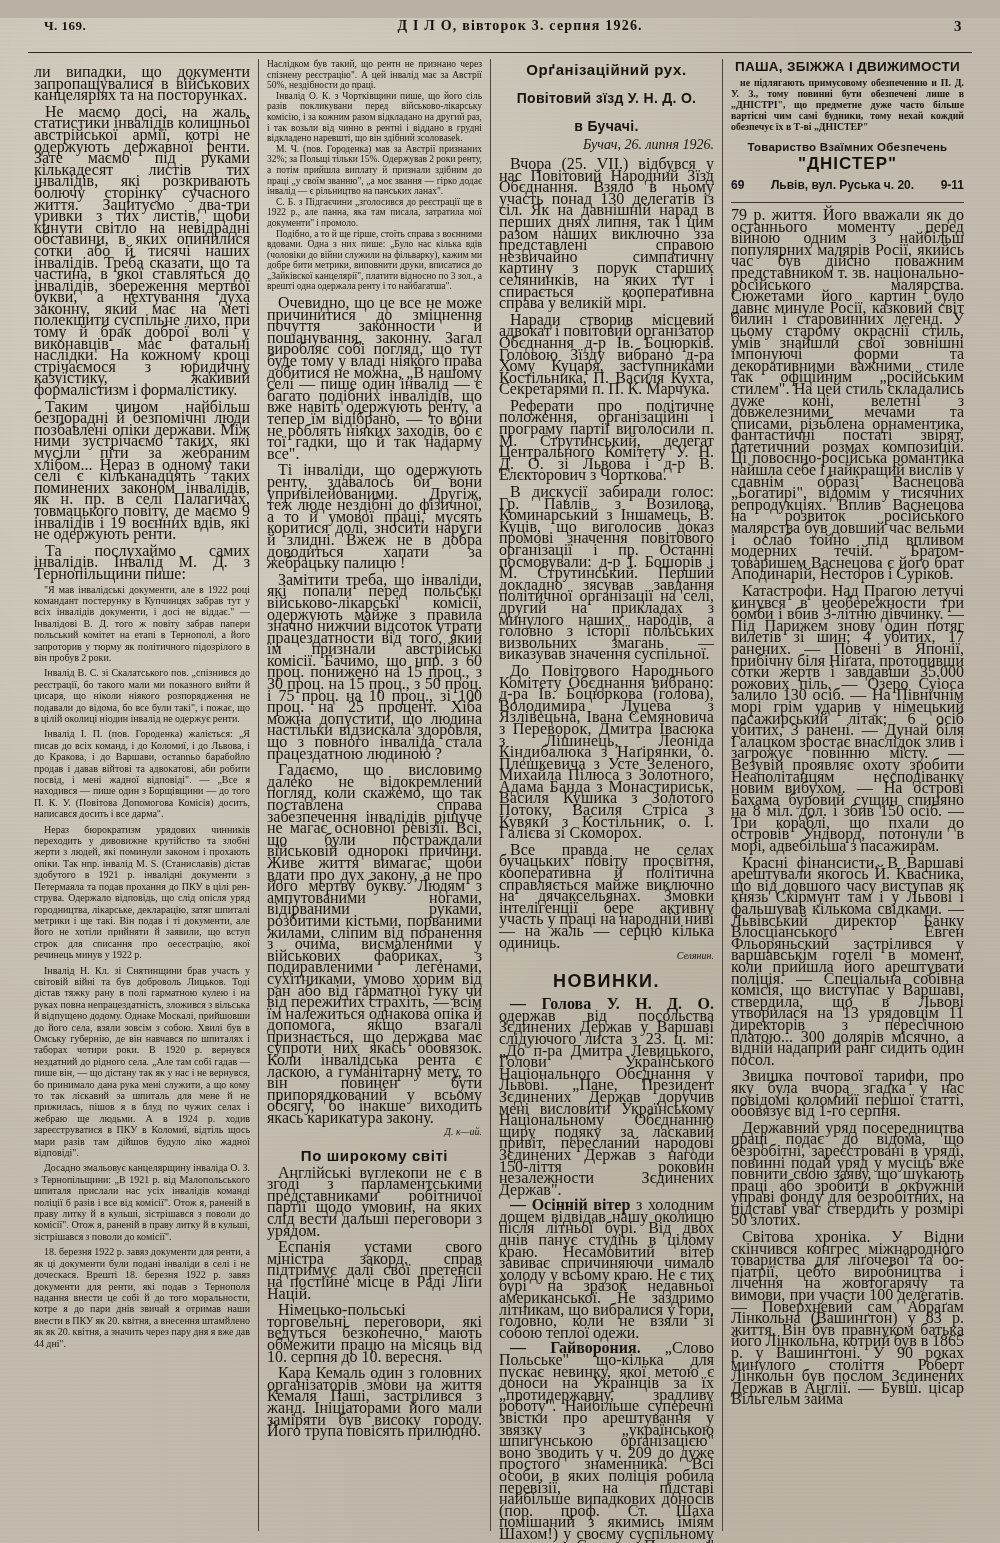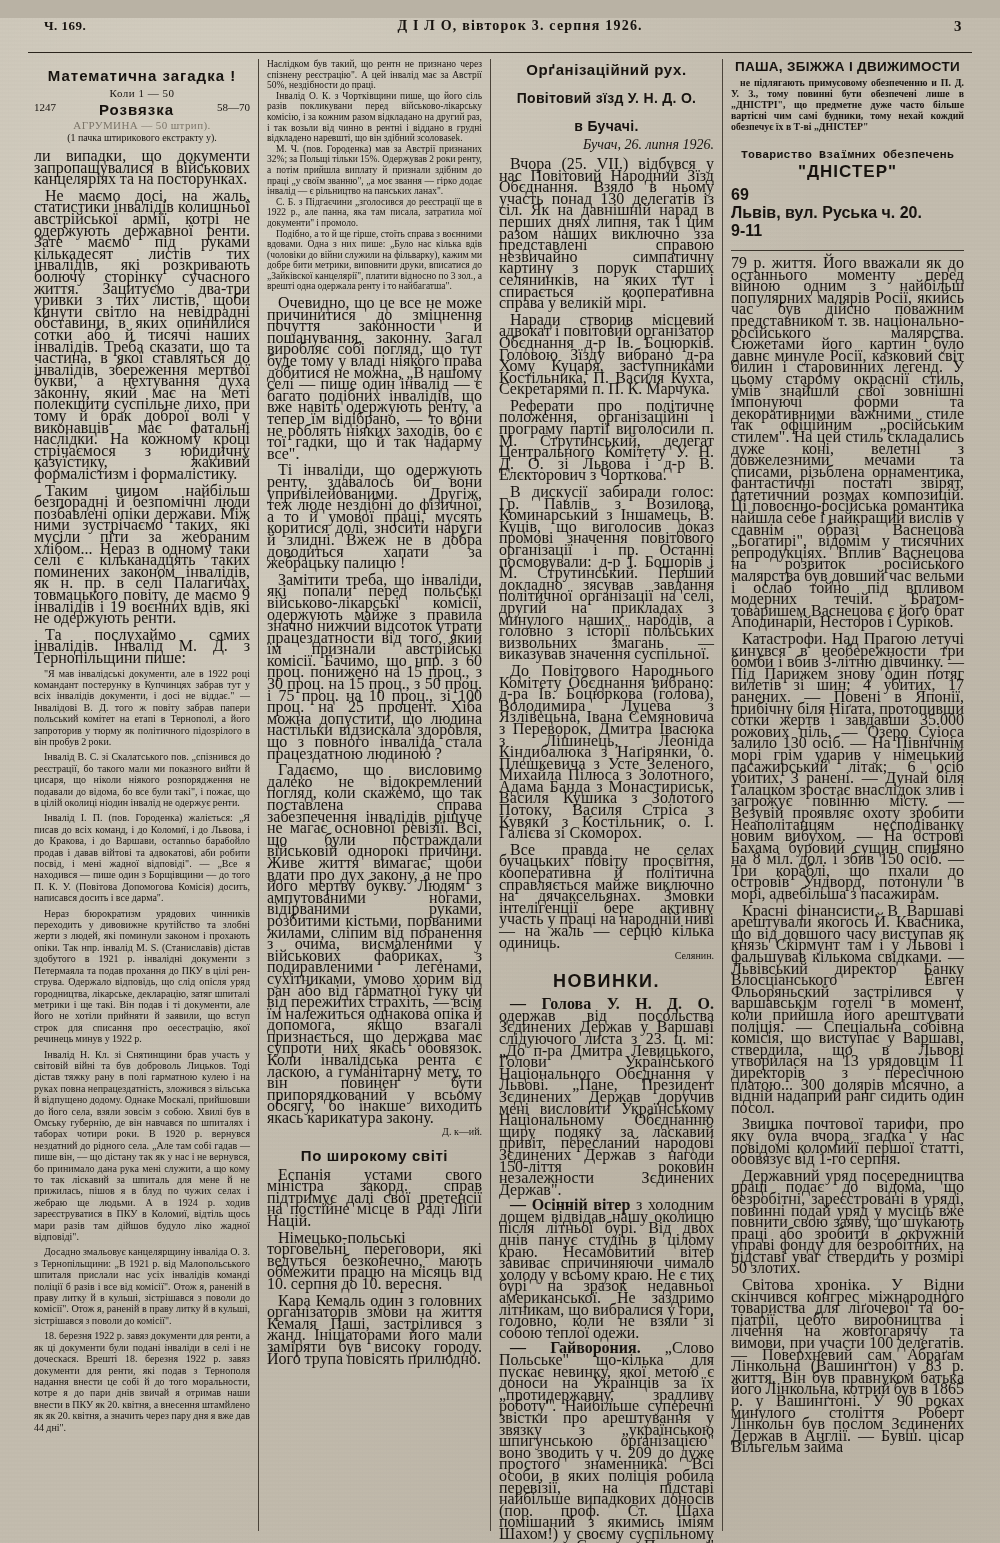--- a/index.html
+++ b/index.html
@@ -112,20 +112,21 @@
     font-family: "Liberation Sans", sans-serif;
   }
   .dateline {
     font-size: 14px;
     text-align: right;
     font-style: italic;
     margin: 3px 0 5px 0;
   }
   .signature {
     text-align: right;
+    font-style: italic;
     font-size: 10px;
     margin-top: 2px;
   }
 
   
   .puzzle-title {
     font-family: "Liberation Sans", sans-serif;
     font-weight: bold;
     font-size: 15px;
     letter-spacing: 1px;
@@ -182,44 +183,43 @@
   }
   .ad-body {
     font-size: 9.8px;
     line-height: 11px;
     text-align: justify;
     text-indent: 9px;
     margin-top: 3px;
     font-weight: bold;
   }
   .ad-org {
-    font-family: Liberation Mono, monospace;
+    font-family: Liberation Sans, sans-serif;
     font-weight: bold;
     font-size: 11.5px;
     text-align: center;
-    margin-top: 16px;
+    margin-top: 9px;
     letter-spacing: 0.2px;
   }
   .ad-brand {
     font-family: "Liberation Sans", sans-serif;
     font-weight: bold;
     font-size: 17px;
     text-align: center;
     letter-spacing: 1px;
     margin-top: 1px;
   }
   .ad-foot {
     display: flex;
     justify-content: space-between;
-    align-items: flex-start;
-    font-size: 16px;
+    align-items: center;
+    font-size: 12px;
     font-weight: bold;
     margin-top: 4px;
     font-family: "Liberation Sans", sans-serif;
-    flex-direction: column;
   }
   .ad-foot .mid { flex: 1; text-align: center; }
 
   .news-item { margin-top: 4px; }
   .news-item p { text-indent: 11px; }
   .lead-dash { font-weight: bold; }
   .bold { font-weight: bold; }
   .sp { letter-spacing: 1.4px; }
 
   .grain {
@@ -240,31 +240,20 @@
 
   <div class="masthead">
     <div class="mh-left">Ч. 169.</div>
     <div class="mh-center">Д І Л О,  вівторок 3. серпня 1926.</div>
     <div class="mh-right">3</div>
   </div>
 
   <div class="columns">
 
     <div class="col c1">
-      <div>
-        <div class="puzzle-title">Математична  загадка !</div>
-        <div class="puzzle-line">Коли  1  —  50</div>
-        <div class="puzzle-row">
-          <span>1247</span>
-          <span class="puzzle-solution" style="flex:1;margin-top:0">Розвязка</span>
-          <span>58—70</span>
-        </div>
-        <div class="puzzle-faint">АГРУМИНА — 50 штрип).</div>
-        <div class="puzzle-small">(1 пачка штирикового екстракту  у).</div>
-      </div>
 
       <p class="noind" style="margin-top:7px">ли випадки, що документи запропащувалися в військових канцеляріях та на посторунках.</p>
       <p class="gap">Не маємо досі, на жаль, статистики інвалідів колишньої австрійської армії, котрі не одержують державної ренти. Зате маємо під руками кількадесят листів тих інвалідів, які розкривають болючу сторінку сучасного життя. Зацитуємо два-три уривки з тих листів, щоби кинути світло на невідрадні обставини, в яких опинилися сотки або й тисячі наших інвалідів. Треба сказати, що та частина, в якої ставляться до інвалідів, збереження мертвої букви, а нехтування духа законну, який має на меті полекшити суспільне лихо, при тому й брак доброї волі у виконавців має фатальні наслідки. На кожному кроці стрічаємося з юридичну казуїстику, жакивий формалістизм і формалістику.</p>
       <p class="gap">Таким чином найбільш безпорадні й безпомічні люди позбавлені опіки держави. Між ними зустрічаємо таких, які мусіли піти за жебраним хлібом... Нераз в одному таки селі є кільканадцять таких поминених законом інвалідів, як н. пр. в селі Палагичах, товмацького повіту, де маємо 9 інвалідів і 19 воєнних вдів, які не одержують ренти.</p>
       <p class="gap">Та послухаймо самих інвалідів. Інвалід М. Д. з Тернопільщини пише:</p>
 
       <p class="quote">"Я мав інвалідські документи, але в 1922 році командант постерунку в Купчинцях забрав тут у всіх інвалідів документи, і досі не віддає." — Інвалідові В. Д. того ж повіту забрав папери польський комітет на етапі в Тернополі, а його запроторив у тюрму як політичного підозрілого в він пробув 2 роки.</p>
       <p class="quote">Інвалід В. С. зі Скалатського пов. „спізнився до реєстрації, бо такого мали ми показного вийти й цисаря, що ніколи ніякого розпорядження не подавали до відома, бо все були такі", і пожає, що в цілій околиці ніодин інвалід не одержує ренти.</p>
       <p class="quote">Інвалід І. П. (пов. Городенка) жаліється: „Я писав до всіх команд, і до Коломиї, і до Львова, і до Кракова, і до Варшави, остаnnьо барабойло продав і давав війтові та адвокатові, аби робити посвід, і мені жадної відповіді". — „Все я находився — пише один з Борщівщини — до того П. К. У. (Повітова Допомогова Комісія) досить, написався досить і все дарма".</p>
       <p class="quote">Нераз бюрократизм урядових чинників переходить у дивовижне крутійство та злобні жерти з людей, які поминули законом і прохають опіки. Так нпр. інвалід М. S. (Станиславів) дістав здобутого в 1921 р. інвалідні документи з Петермаяла та подав прохання до ПКУ в цілі рен-струва. Одержало відповідь, що слід опісля уряд городництва, лікарське, декларацію, затяг шпиталі метрики і ще такі. Він подав і ті документи, але його не хотіли прийняти й заявили, що вступ строк для списання про оесестрацію, якої речинець минув у 1922 р.</p>
@@ -279,20 +268,21 @@
       <p class="small">М. Ч. (пов. Городенка) мав за Австрії признаних 32%; за Польщі тільки 15%. Одержував 2 роки ренту, а потім прийшла виплату й признали здібним до праці „у своїм званню", „а моє звання — гірко додає інвалід — є рільництво на панських ланах".</p>
       <p class="small">С. Б. з Підгаєчини „зголосився до реєстрації ще в 1922 р., але панна, яка там писала, затратила мої документи" і промоло.</p>
       <p class="small">Подібно, а то й ще гірше, стоїть справа з воєнними вдовами. Одна з них пише: „Було нас кілька вдів (чоловіки до війни служили на фільварку), кажим ми добре бити метрики, виповнити друки, вписатися до „Зайківскої канцелярії", платити відносно по 3 зол., а врешті одна одержала ренту і то найбагатша".</p>
       <p class="gap">Очевидно, що це все не може причинитися до зміцнення почуття законности й пошанування, законну. Загал виробляє собі погляд, що тут буде тому у владі ніякого права добитися не можна, „В нашому селі — пише один інвалід — є багато подібних інвалідів, що вже навіть одержують ренту, а тепер їм відібрано, — то вони не роблять ніяких заходів, бо є тої гадки, що й так надарму все".</p>
       <p class="gap">Ті інваліди, що одержують ренту, здавалось би вони упривілейованими. Другіж, теж люде нездібні до фізичної, а то й умової праці, мусять коритися долі, зносити наруги й злидні. Вжеж не в добра доводиться хапати за жебрацьку палицю !</p>
       <p class="gap">Замітити треба, що інваліди, які попали перед польські військово-лікарські комісії, одержують майже з правила значно нижчий відсоток утрати працездатности від того, який їм признали австрійські комісії. Бачимо, що нпр. з 60 проц. понижено на 15 проц., з 30 проц. на 15 проц., з 50 проц. і 75 проц. на 10 проц., зі 100 проц. на 25 процент. Хіба можна допустити, що людина настільки відзискала здоровля, що з повного інваліда стала працездатною людиною ?</p>
       <p class="gap">Гадаємо, що висловимо далеко не відокремлений погляд, коли скажемо, що так поставлена справа забезпечення інвалідів рішуче не магає основної ревізії. Всі, що були постраждали військовій однорокі причини. Живе життя вимагає, щоби вдати про дух закону, а не про його мертву букву. Людям з ампутованими ногами, відірваними руками, розбитими кістьми, порваними жилами, сліпим від поранення з очима, висмаленими у військових фабриках, з подиравленими легенами, сухітниками, умово хорим від ран або від гарматної гуку чи від пережитих страхіть, — всім їм належиться однакова опіка й допомога, якщо взагалі признається, що держава має супроти них якась обовязок. Коли інвалідська рента є ласкою, а гуманітарну мету, то він повинен бути припорядкований у всьому обсягу, бо інакше виходить якась карикатура закону.</p>
       <div class="signature">Д. к—ий.</div>
 
       <h2 class="head" style="margin-top:10px">По широкому світі</h2>
+      <p>Англійські вуглекопи не є в згоді з парламентськими представниками робітничої партії щодо умовин, на яких слід вести дальші переговори з урядом.</p>
       <p class="gap">Еспанія устами свого міністра закорд. справ підтримує далі свої претенсії на постійне місце в Раді Ліґи Націй.</p>
       <p class="gap">Німецько-польські торговельні переговори, які ведуться безконечно, мають обмежити працю на місяць від 10. серпня до 10. вересня.</p>
       <p class="gap">Кара Кемаль один з головних організаторів змови на життя Кемаля Паші, застрілився з жанд. Ініціаторами його мали заміряти був високу городу. Його трупа повісять прилюдно.</p>
     </div>
 
     <div class="col c3">
       <h2 class="head">Орґанізаційний рух.</h2>
       <h3 class="subhead">Повітовий зїзд У. Н. Д. О.</h3>
       <h3 class="subhead">в Бучачі.</h3>
       <div class="dateline">Бучач, 26. липня 1926.</div>

